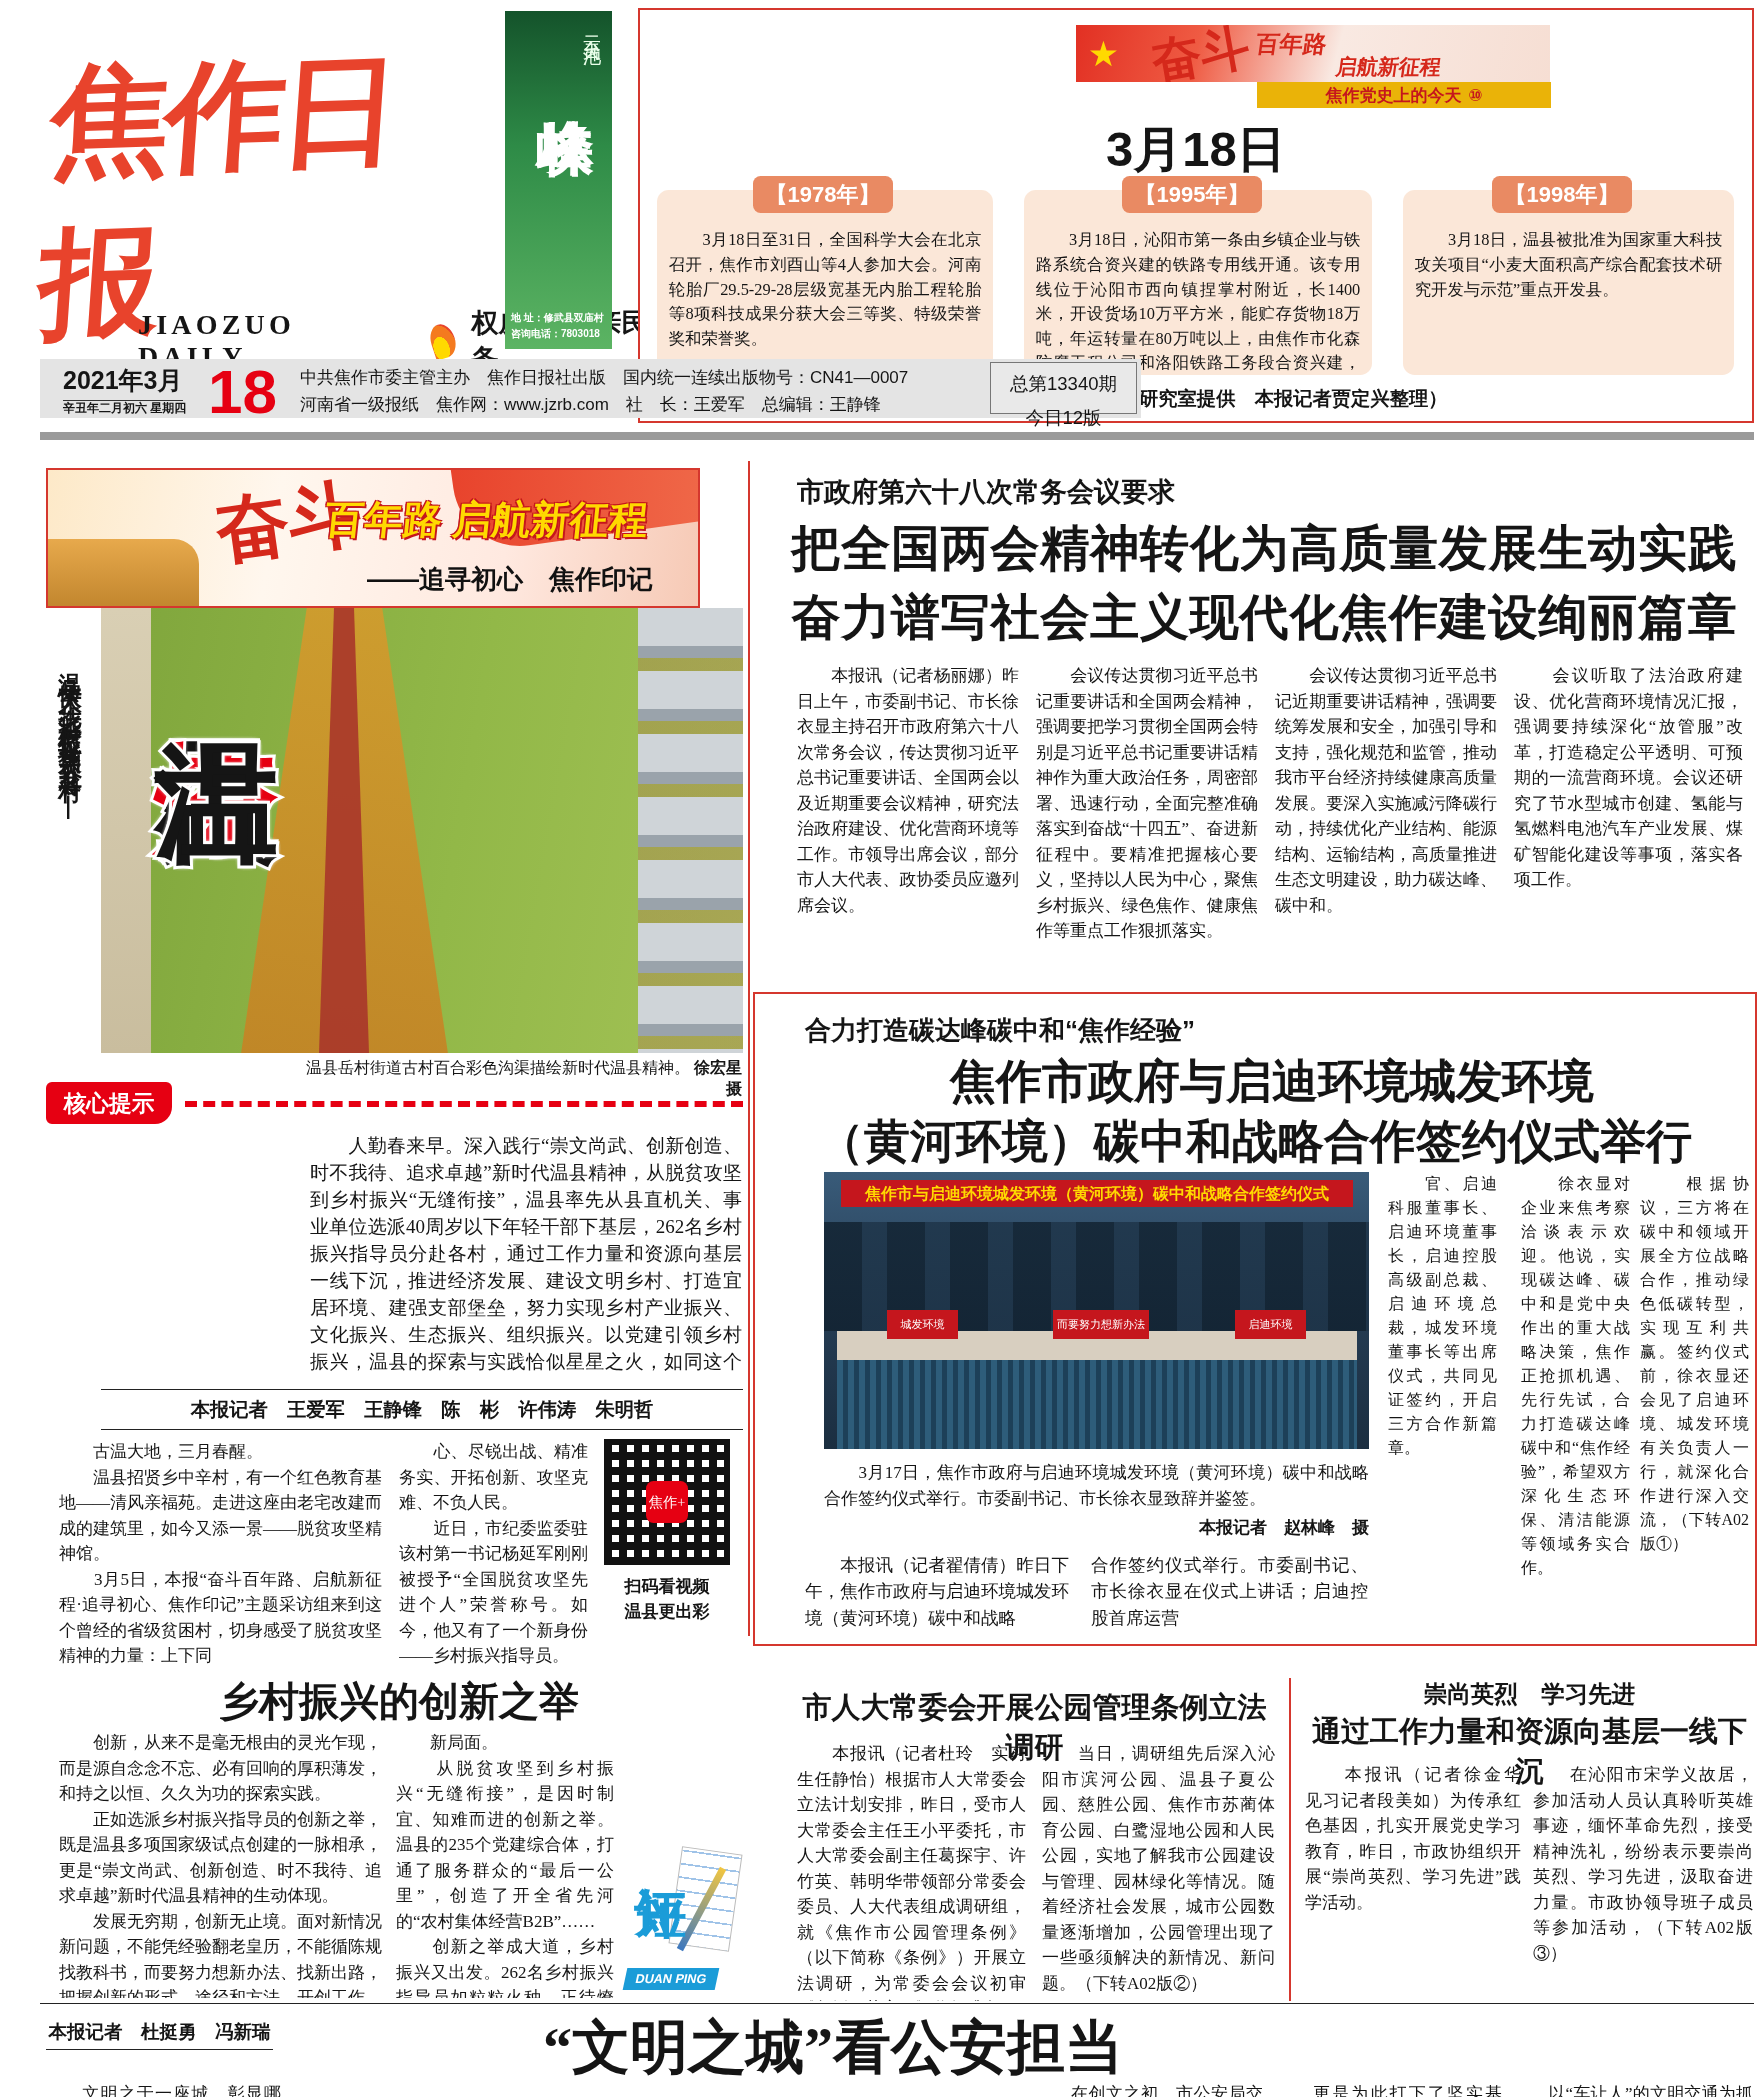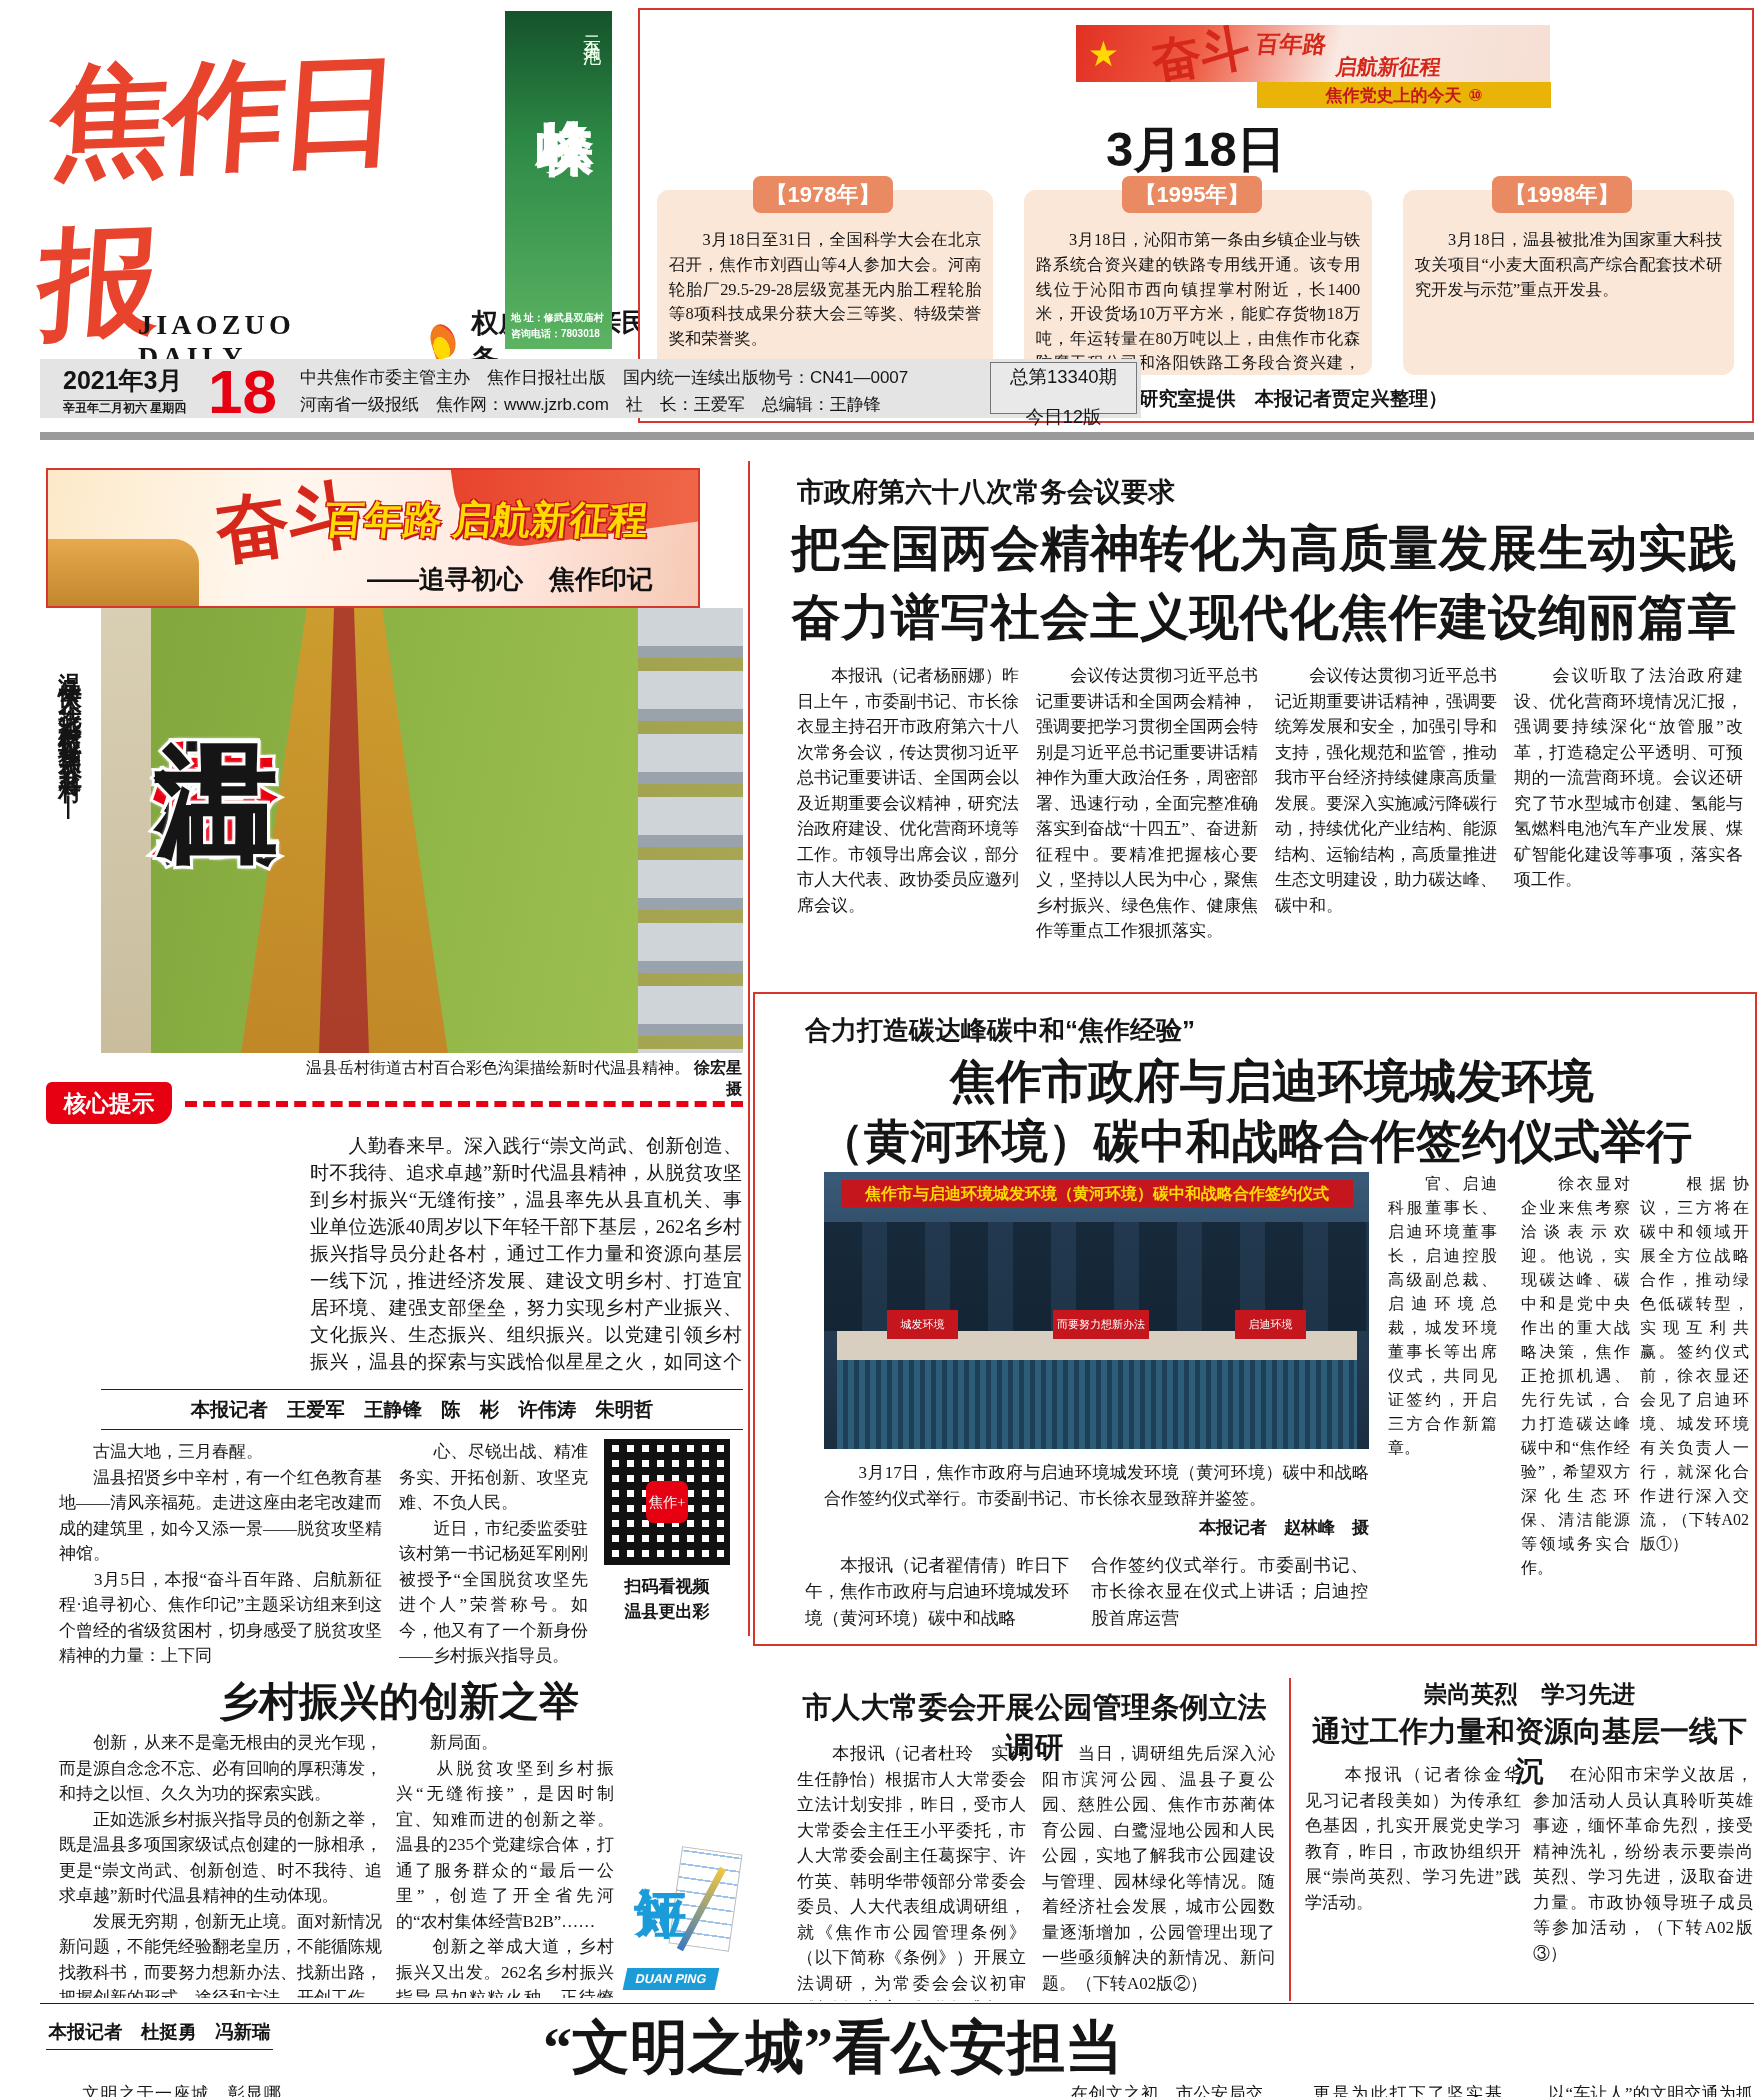--- a/index.html
+++ b/index.html
@@ -72,22 +72,22 @@
     <div class="abs hd center" style="left:210px;top:375px;width:713px;font-size:19.3px;">（中共焦作市委党史研究室提供　本报记者贾定兴整理）</div>
   </div>
 
   <div class="abs" style="left:40px;top:359px;width:1101px;height:59px;background:#e4e4e4;">
     <div class="abs hd" style="left:23px;top:5px;font-size:25px;border-bottom:1.7px solid #333;padding-bottom:2.5px;">2021年3月</div>
     <div class="abs hd" style="left:23px;top:41px;font-size:12px;">辛丑年二月初六 星期四</div>
     <div class="abs hd" style="left:168px;top:-3.4px;font-size:62px;color:#e60012;">18</div>
     <div class="abs hd" style="left:260px;top:6.7px;font-size:17px;font-weight:normal;">中共焦作市委主管主办　焦作日报社出版　国内统一连续出版物号：CN41—0007</div>
     <div class="abs hd" style="left:260px;top:34px;font-size:17px;font-weight:normal;">河南省一级报纸　焦作网：www.jzrb.com　社　长：王爱军　总编辑：王静锋</div>
     <div class="abs" style="left:950px;top:2.5px;width:145px;height:50px;border:1.3px solid #777;background:#e9e9e9;">
-      <div class="hd center" style="font-size:18.5px;font-weight:normal;margin-top:1px;">总第13340期</div>
-      <div class="hd center" style="font-size:18.5px;font-weight:normal;margin-top:15px;">今日12版</div>
+      <div class="hd center" style="font-size:18.5px;font-weight:normal;margin-top:8px;">总第13340期</div>
+      <div class="hd center" style="font-size:18.5px;font-weight:normal;margin-top:9px;">今日12版</div>
     </div>
   </div>
 
   <div class="abs" style="left:40px;top:432px;width:1714px;height:8.4px;background:#9a9a9a;"></div>
 
   <div class="abs" style="left:748px;top:461px;width:2.1px;height:1175px;background:#d5372e;"></div>
 
   <div class="abs redbox" style="left:46px;top:468px;width:650px;height:136px;background:linear-gradient(100deg,#fde9c8 0%,#fff7ee 35%,#ffe9e0 70%,#f6c9b5 100%);overflow:hidden;">
     <div class="abs" style="left:-25px;bottom:-17px;width:176px;height:84px;background:linear-gradient(180deg,#e7a94c,#b97e27);border-radius:7.6px 25px 0 0;"></div>
     <div class="abs" style="right:-17px;top:-25px;width:260px;height:92px;background:linear-gradient(100deg,#e8432c,#f06a4a);transform:rotate(-8deg);border-radius:0 0 0 67px;"></div>

